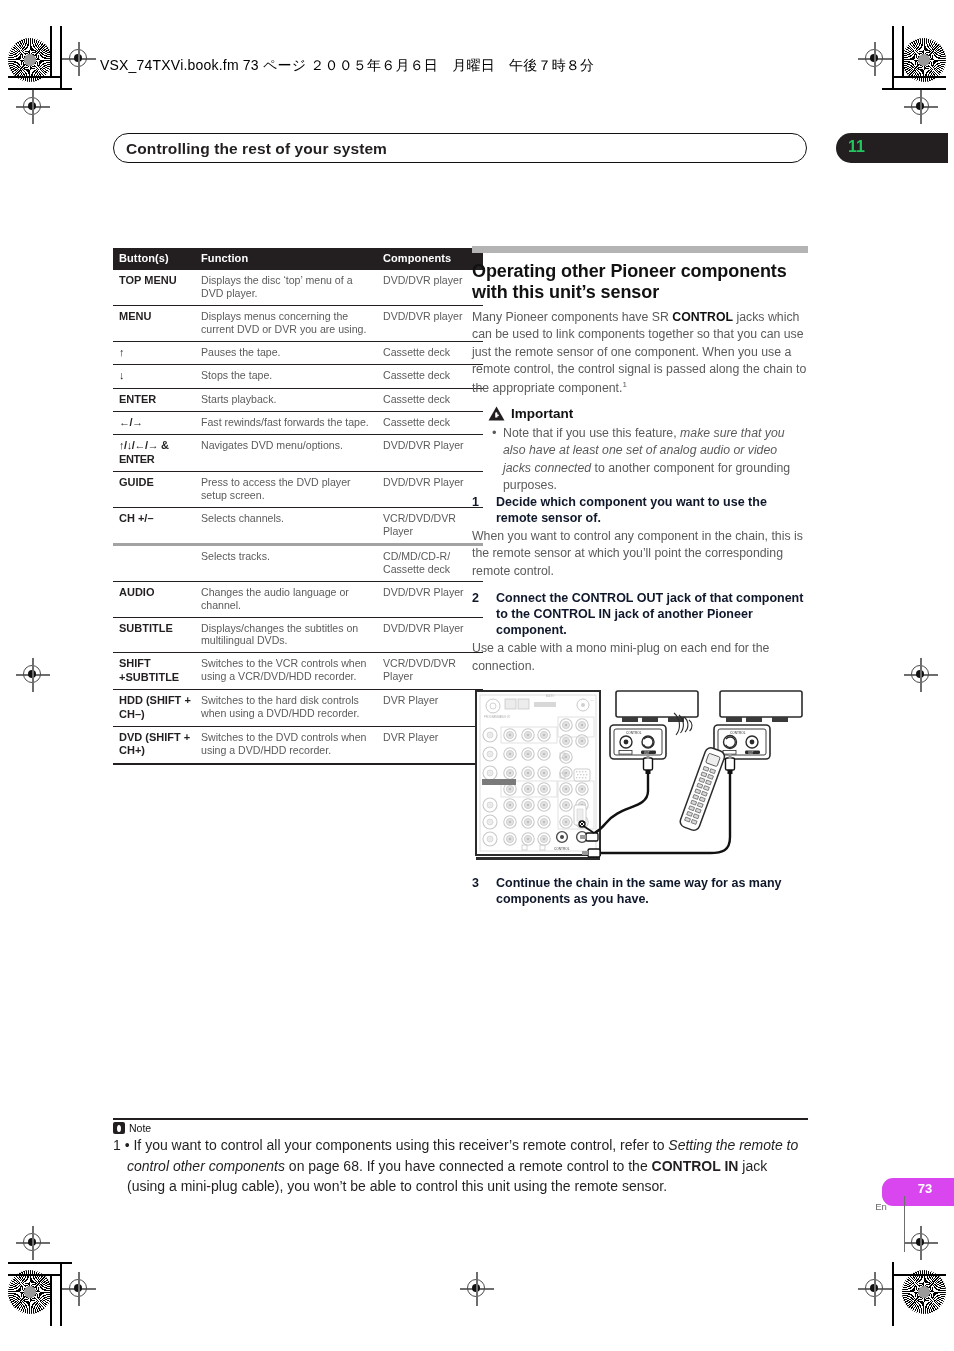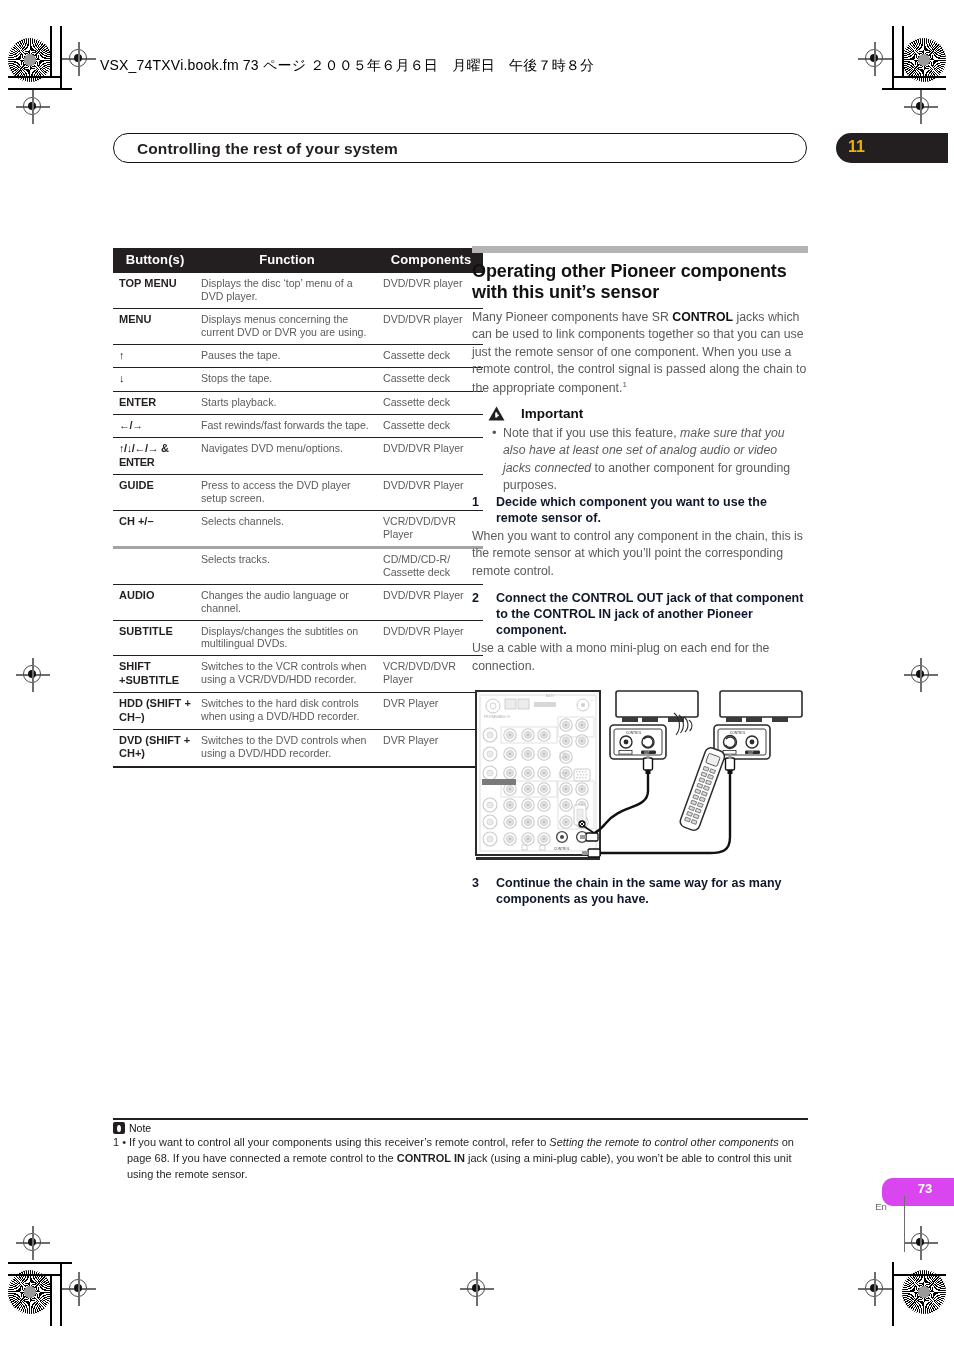--- a/index.html
+++ b/index.html
@@ -21,49 +21,49 @@
   .starburst::after{content:"";position:absolute;left:16px;top:16px;width:12px;height:12px;border-radius:50%;background:#9a9a9a;}
   .cmark{position:absolute;background:#000;}
 
   
   .fileline{position:absolute;left:100px;top:57px;font-size:14px;color:#000;
     letter-spacing:.2px;white-space:nowrap;font-family:"Liberation Sans",sans-serif;}
 
   
   .runhead{position:absolute;left:113px;top:133px;width:694px;height:30px;
     border:1.6px solid #111;border-radius:15px;box-sizing:border-box;}
-  .runhead span{position:absolute;left:23px;top:6px;font-size:15.5px;font-weight:bold;letter-spacing:.1px;}
+  .runhead span{position:absolute;left:12px;top:6px;font-size:15.5px;font-weight:bold;letter-spacing:.1px;}
   .chapbadge{position:absolute;left:836px;top:133px;width:112px;height:30px;background:#231f20;border-radius:15px 0 0 15px;}
-  .chapbadge span{position:absolute;left:12px;top:5px;color:#eab308;font-size:16px;font-weight:bold;}
+  .chapbadge span{position:absolute;left:12px;top:5px;color:#22c55e;font-size:16px;font-weight:bold;}
 
   
   .colL{position:absolute;left:113px;top:248px;width:340px;}
   .colR{position:absolute;left:472px;top:246px;width:336px;}
 
   
   table.btn{border-collapse:collapse;width:340px;table-layout:fixed;}
-  table.btn th{background:#231f20;color:#fff;font-size:13px;font-weight:bold;
-    text-align:center;padding:4px 4px 5px 6px;vertical-align:middle;letter-spacing:.1px;}
+  table.btn th{background:#231f20;color:#fff;font-size:11px;font-weight:bold;
+    text-align:left;padding:4px 4px 5px 6px;vertical-align:middle;letter-spacing:.1px;}
   table.btn td{font-size:10.6px;padding:4px 4px 5px 6px;vertical-align:top;line-height:1.22;
     color:#5b5b5b;border-top:1px solid #231f20;}
   table.btn tr.nosep td{border-top:3px solid #a3a3a3;}
   table.btn td.b{font-weight:bold;color:#231f20;font-size:11px;}
   table.btn tr:last-child td{border-bottom:2.2px solid #231f20;}
   .c1{width:72px;}
   .c2{width:172px;}
   .c3{width:96px;}
   .arrow{font-size:12px;font-weight:bold;color:#231f20;letter-spacing:-.4px;}
 
   
   .secbar{height:7px;background:#b4b4b4;width:336px;margin-bottom:8px;}
   h2.sech{font-size:18px;line-height:1.16;margin:0 0 6px 0;font-weight:bold;letter-spacing:-.1px;color:#111;}
   p.body{font-size:12.3px;line-height:1.42;margin:0 0 9px 0;color:#5b5b5b;}
   p.body b{color:#111;font-weight:bold;}
   .sup{font-size:8px;vertical-align:super;}
-  .imp{display:flex;align-items:center;gap:16px;margin:3px 0 4px 16px;}
+  .imp{display:flex;align-items:center;gap:6px;margin:3px 0 4px 16px;}
   .imp-ico{width:17px;height:15px;position:relative;flex:0 0 auto;}
   .imp-title{font-size:13.5px;font-weight:bold;color:#111;}
   ul.bul{margin:0 0 0 0;padding-left:31px;list-style:none;}
   ul.bul li{font-size:12.3px;line-height:1.4;color:#5b5b5b;position:relative;}
   ul.bul li::before{content:"\2022";position:absolute;left:-11px;top:-1px;color:#5b5b5b;font-size:13px;}
   ul.bul li i{font-style:italic;}
   .step{margin:0 0 2px 0;font-size:12.5px;font-weight:bold;line-height:1.28;color:#0f172a;
     padding-left:24px;text-indent:-24px;}
   .step .num{display:inline-block;width:24px;text-indent:0;}
   p.stepbody{font-size:12.3px;line-height:1.42;margin:0 0 10px 0;color:#5b5b5b;}
@@ -71,21 +71,21 @@
   
   .diagram{position:relative;width:336px;height:178px;margin:6px 0 12px -2px;}
 
   
   .footwrap{position:absolute;left:113px;top:1118px;width:695px;}
   .footrule{height:2.4px;background:#231f20;}
   .notehdr{display:flex;align-items:center;gap:4px;margin-top:2px;}
   .note-ico{width:12px;height:12px;background:#231f20;border-radius:2px;position:relative;}
   .note-ico::after{content:"";position:absolute;left:4px;top:2.5px;width:4px;height:7px;border-radius:50% 50% 50% 50%;background:#fff;}
   .note-lbl{font-size:10.5px;font-weight:normal;color:#111;}
-  .footnote{font-size:11px;line-height:1.45;color:#231f20;margin-top:1px;}
+  .footnote{font-size:14px;line-height:1.45;color:#231f20;margin-top:1px;}
   .footnote b{font-weight:bold;}
   .footnote i{font-style:italic;}
   .fn-indent{padding-left:14px;text-indent:-14px;}
   .fn-bullet{padding-left:24px;text-indent:-10px;}
 
   
   .pgbadge{position:absolute;left:838px;top:1178px;width:86px;height:28px;background:#d946ef;border-radius:11px;margin-left:44px;}
   .pgbadge span{display:block;text-align:center;color:#fff;font-size:13px;font-weight:bold;line-height:22px;}
   .pglang{position:absolute;left:838px;top:1201px;width:86px;text-align:center;font-size:9.5px;color:#6a6a6a;}
 </style>

